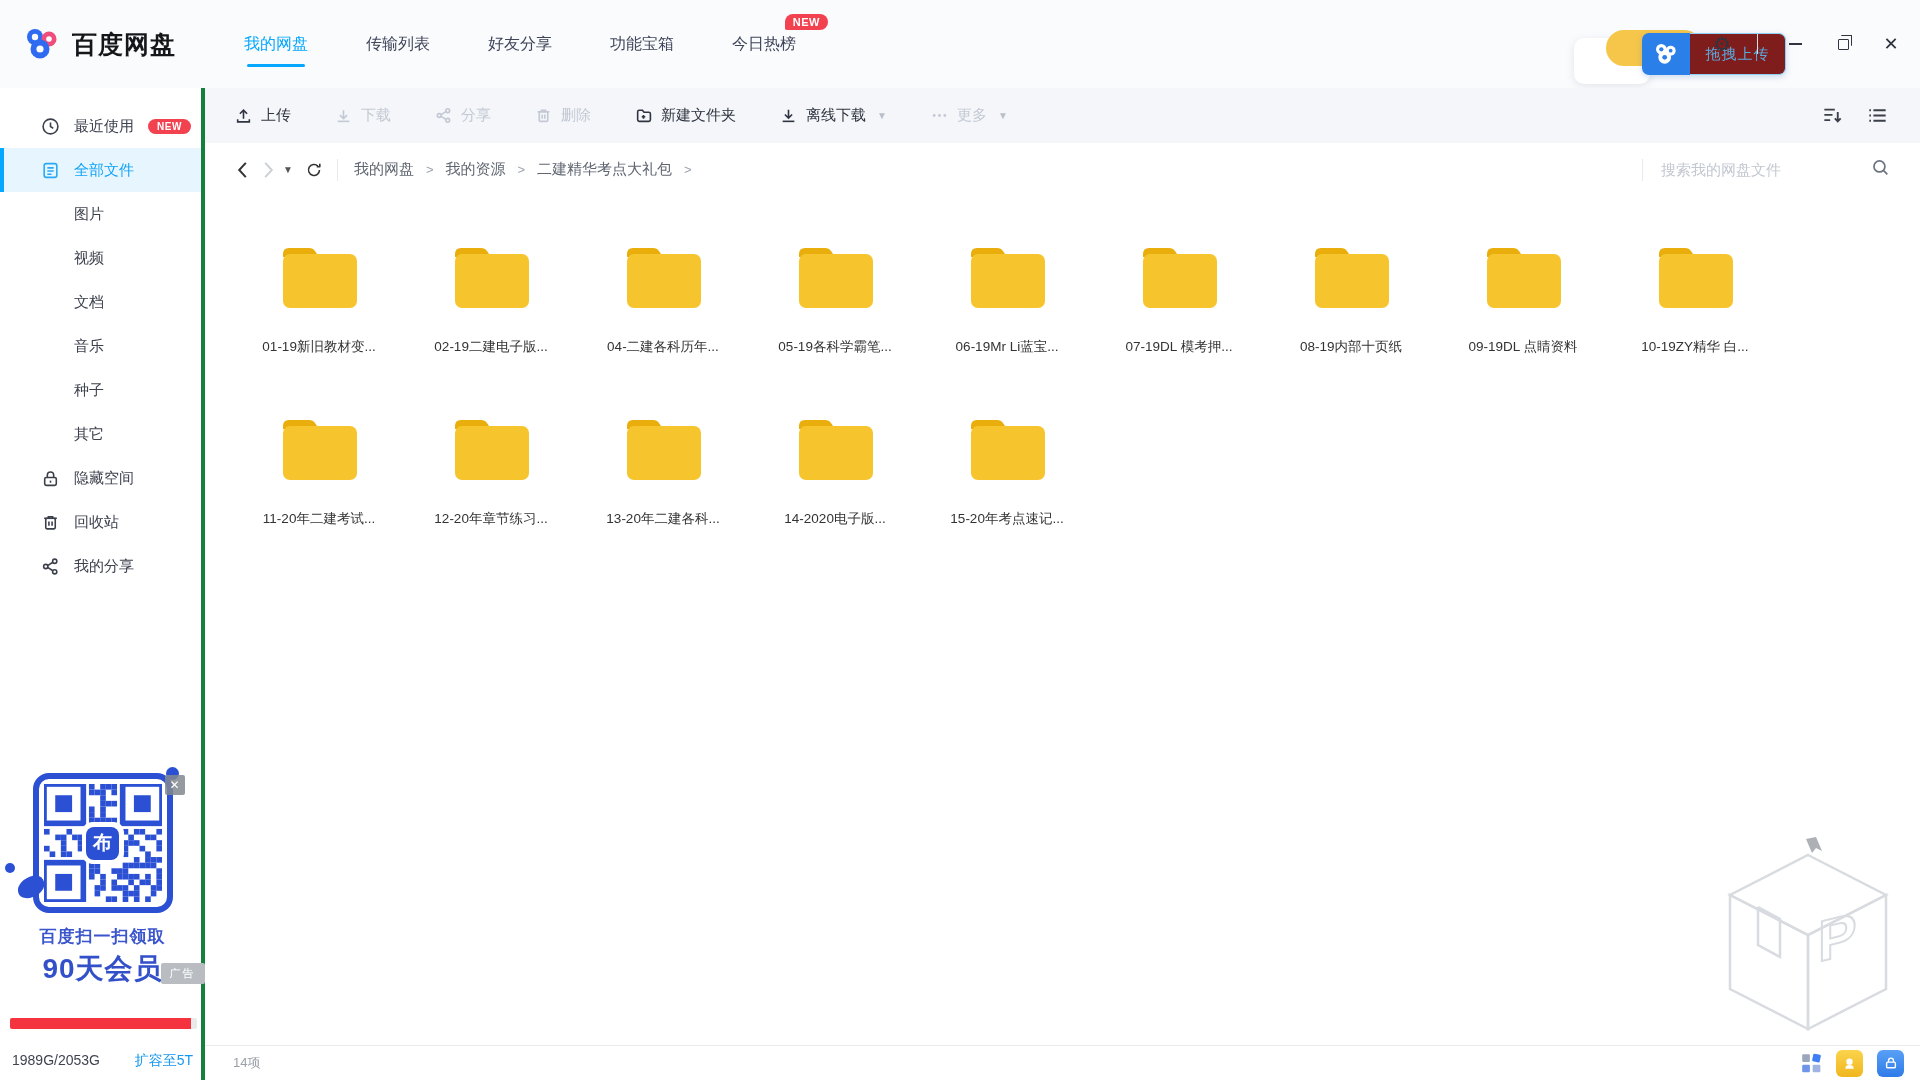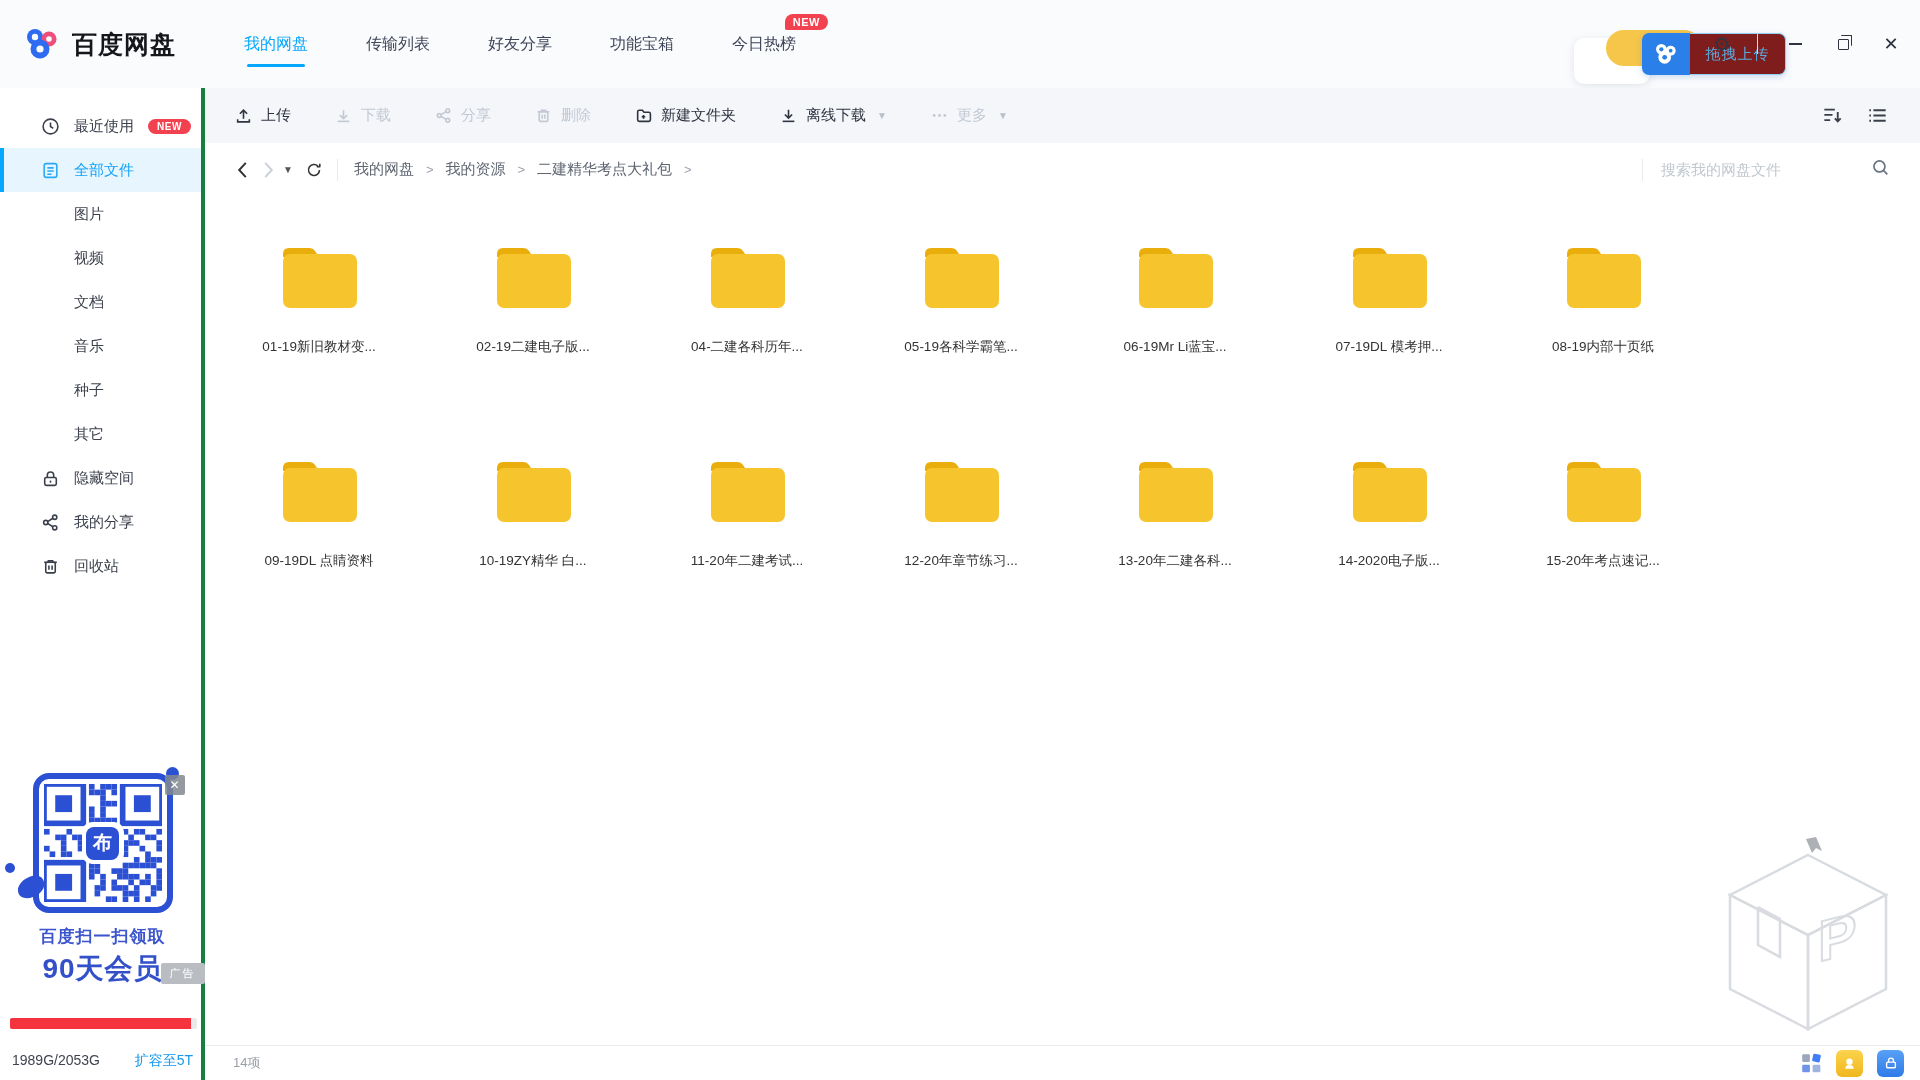--- a/index.html
+++ b/index.html
@@ -57,21 +57,21 @@
   .crumbs .gt { color:#9aa2ad; font-size:13px; }
   .crumb { cursor:pointer; }
   .search-wrap { margin-left:auto; display:flex; align-items:center; padding-right:30px; }
   .search-sep { width:1px; height:22px; background:#e8eaed; margin-right:18px; }
   .search-input { border:none; outline:none; font-size:15px; width:210px; color:#b91c1c; background:transparent; }
   .search-input::placeholder { color:#c2c8d0; }
   .search-ico { cursor:pointer; color:#6b7280; }
 
   
   .content { flex:1; position:relative; overflow:hidden; }
-  .grid { display:flex; flex-wrap:wrap; width:1585px; padding:34px 0 0 28px;gap:42px; }
+  .grid { display:flex; flex-wrap:wrap; width:1585px; padding:34px 0 0 28px; }
   .tile { width:172px; height:172px; display:flex; flex-direction:column; align-items:center; cursor:pointer; }
   .tile .icon-wrap { margin-top:10px; height:74px; display:flex; align-items:flex-end; }
   .tile-name { margin-top:24px; font-size:13.5px; color:#333; white-space:nowrap; }
   .upload-box { margin-top:2px; width:84px; height:84px; border:1px dashed #cdd2d9; border-radius:2px; display:flex; align-items:center; justify-content:center; }
   .upload-plus { position:relative; width:34px; height:34px; }
   .upload-plus::before { content:""; position:absolute; left:50%; top:0; width:1.5px; height:34px; background:#9aa0a8; transform:translateX(-50%); }
   .upload-plus::after { content:""; position:absolute; top:50%; left:0; width:34px; height:1.5px; background:#9aa0a8; transform:translateY(-50%); }
   .tile.upload .tile-name { margin-top:16px; }
 
   
@@ -224,38 +224,38 @@
                 <rect x="3.5" y="8" width="11" height="7.5" rx="1.5"></rect>
                 <path d="M6 8V5.8a3 3 0 016 0V8"></path>
                 <path d="M9 11v2"></path>
               </svg>
           </span>
           <span>隐藏空间</span>
         </div>
         <div class="side-item">
           <span class="si-icon">
             <svg width="19" height="19" viewBox="0 0 18 18" fill="none" stroke="currentColor" stroke-width="1.5">
+                <path d="M3 5h12"></path>
+                <path d="M7 5V3.5h4V5"></path>
+                <rect x="4.5" y="5" width="9" height="10" rx="1.2"></rect>
+                <path d="M7.5 8v4M10.5 8v4"></path>
+              </svg>
+          </span>
+          <span>回收站</span>
+        </div>
+        <div class="side-item">
+          <span class="si-icon">
+            <svg width="19" height="19" viewBox="0 0 18 18" fill="none" stroke="currentColor" stroke-width="1.5">
                 <circle cx="4.5" cy="9" r="2"></circle>
                 <circle cx="13" cy="4" r="2"></circle>
                 <circle cx="13" cy="14" r="2"></circle>
                 <path d="M6.3 8.1L11.2 5M6.3 9.9l4.9 3.1"></path>
               </svg>
           </span>
           <span>我的分享</span>
-        </div>
-        <div class="side-item">
-          <span class="si-icon">
-            <svg width="19" height="19" viewBox="0 0 18 18" fill="none" stroke="currentColor" stroke-width="1.5">
-                <path d="M3 5h12"></path>
-                <path d="M7 5V3.5h4V5"></path>
-                <rect x="4.5" y="5" width="9" height="10" rx="1.2"></rect>
-                <path d="M7.5 8v4M10.5 8v4"></path>
-              </svg>
-          </span>
-          <span>回收站</span>
         </div>
       </div>
 
       <div class="ad">
         <div class="qr-wrap">
           <div class="blob1"></div>
           <div class="blob2"></div>
           <div class="blob3"></div>
           <div class="qr-grid" id="qr-grid">
               <svg width="118" height="118" viewBox="0 0 118 118">

